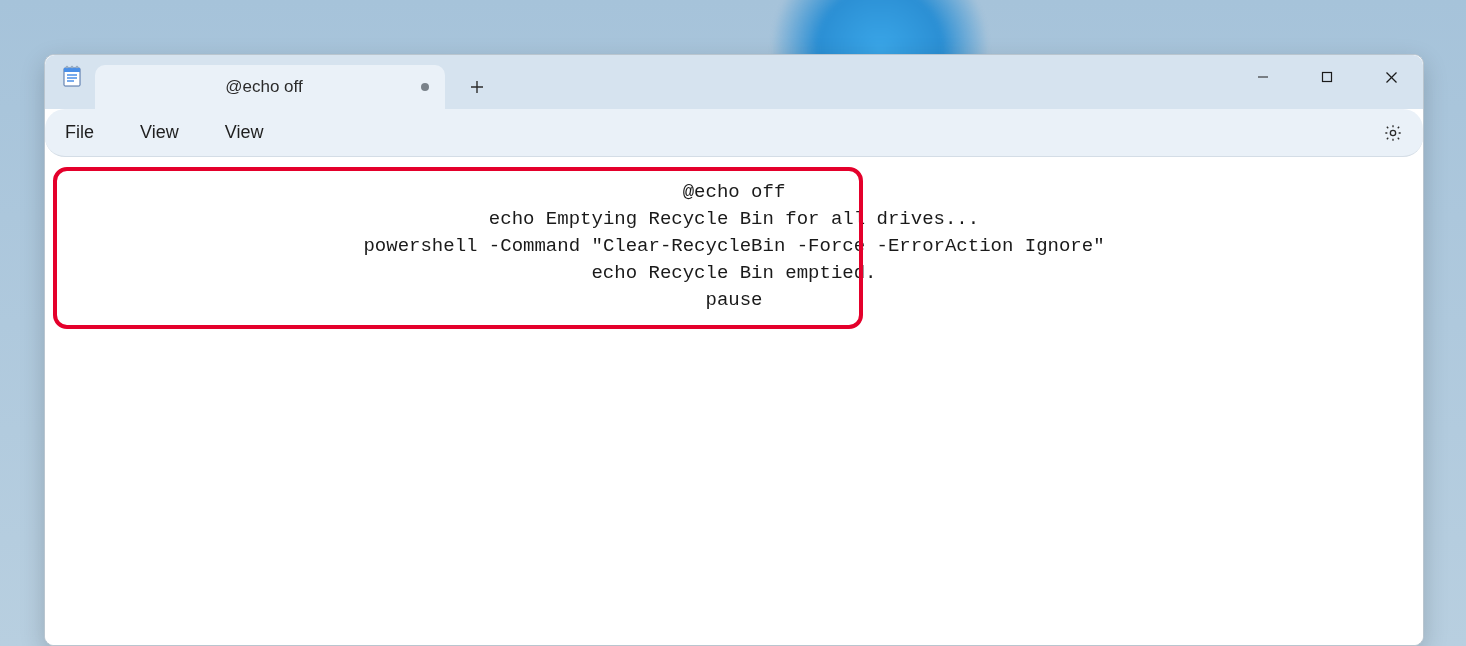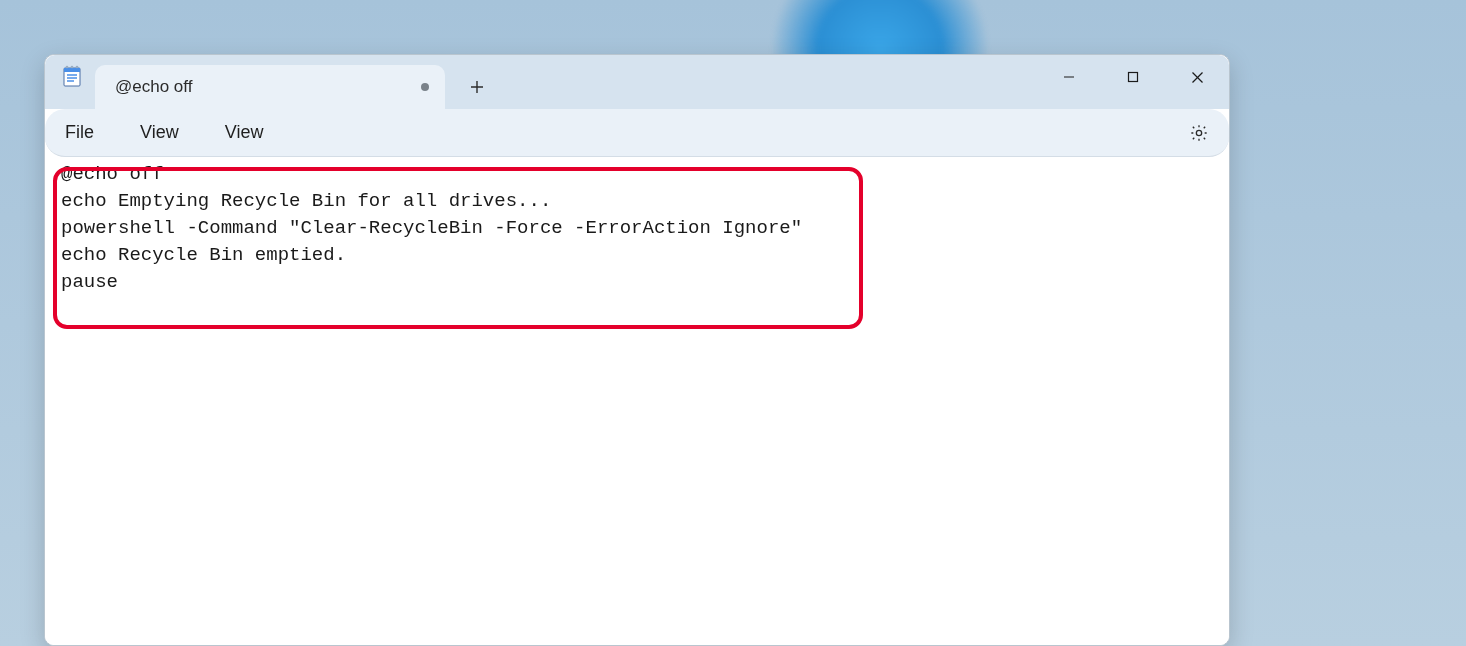--- a/index.html
+++ b/index.html
@@ -20,29 +20,30 @@
     height: 220px;
     border-radius: 50%;
     background: radial-gradient(circle at 50% 50%, #3aa6e8 0%, #2b8fd4 40%, rgba(43,143,212,0) 70%);
     filter: blur(2px);
   }
 
   .window {
     position: absolute;
     top: 54px;
     left: 44px;
-    width: 1186px;
+    width: 1380px;
     height: 592px; 
     background: #ffffff;
     border: 1px solid #b9c5cf;
     border-radius: 10px;
     box-shadow: 0 8px 24px rgba(0,0,0,0.18);
     display: flex;
     flex-direction: column;
     overflow: hidden;
+    text-align: center;
   }
 
   
   .titlebar {
     height: 54px;
     background: #d6e3ef;
     display: flex;
     align-items: flex-end;
     position: relative;
     border-top-left-radius: 10px;
@@ -138,21 +139,21 @@
     align-items: center;
     justify-content: center;
     color: #2b2b2b;
   }
 
   
   .editor {
     flex: 1;
     background: #ffffff;
     position: relative;
-    padding: 4px 16px;
+    padding: 22px 16px;
   }
   .highlight-box {
     position: absolute;
     top: 10px;
     left: 8px;
     width: 810px;
     height: 162px;
     border: 4px solid #e4002b;
     border-radius: 14px;
     pointer-events: none;

